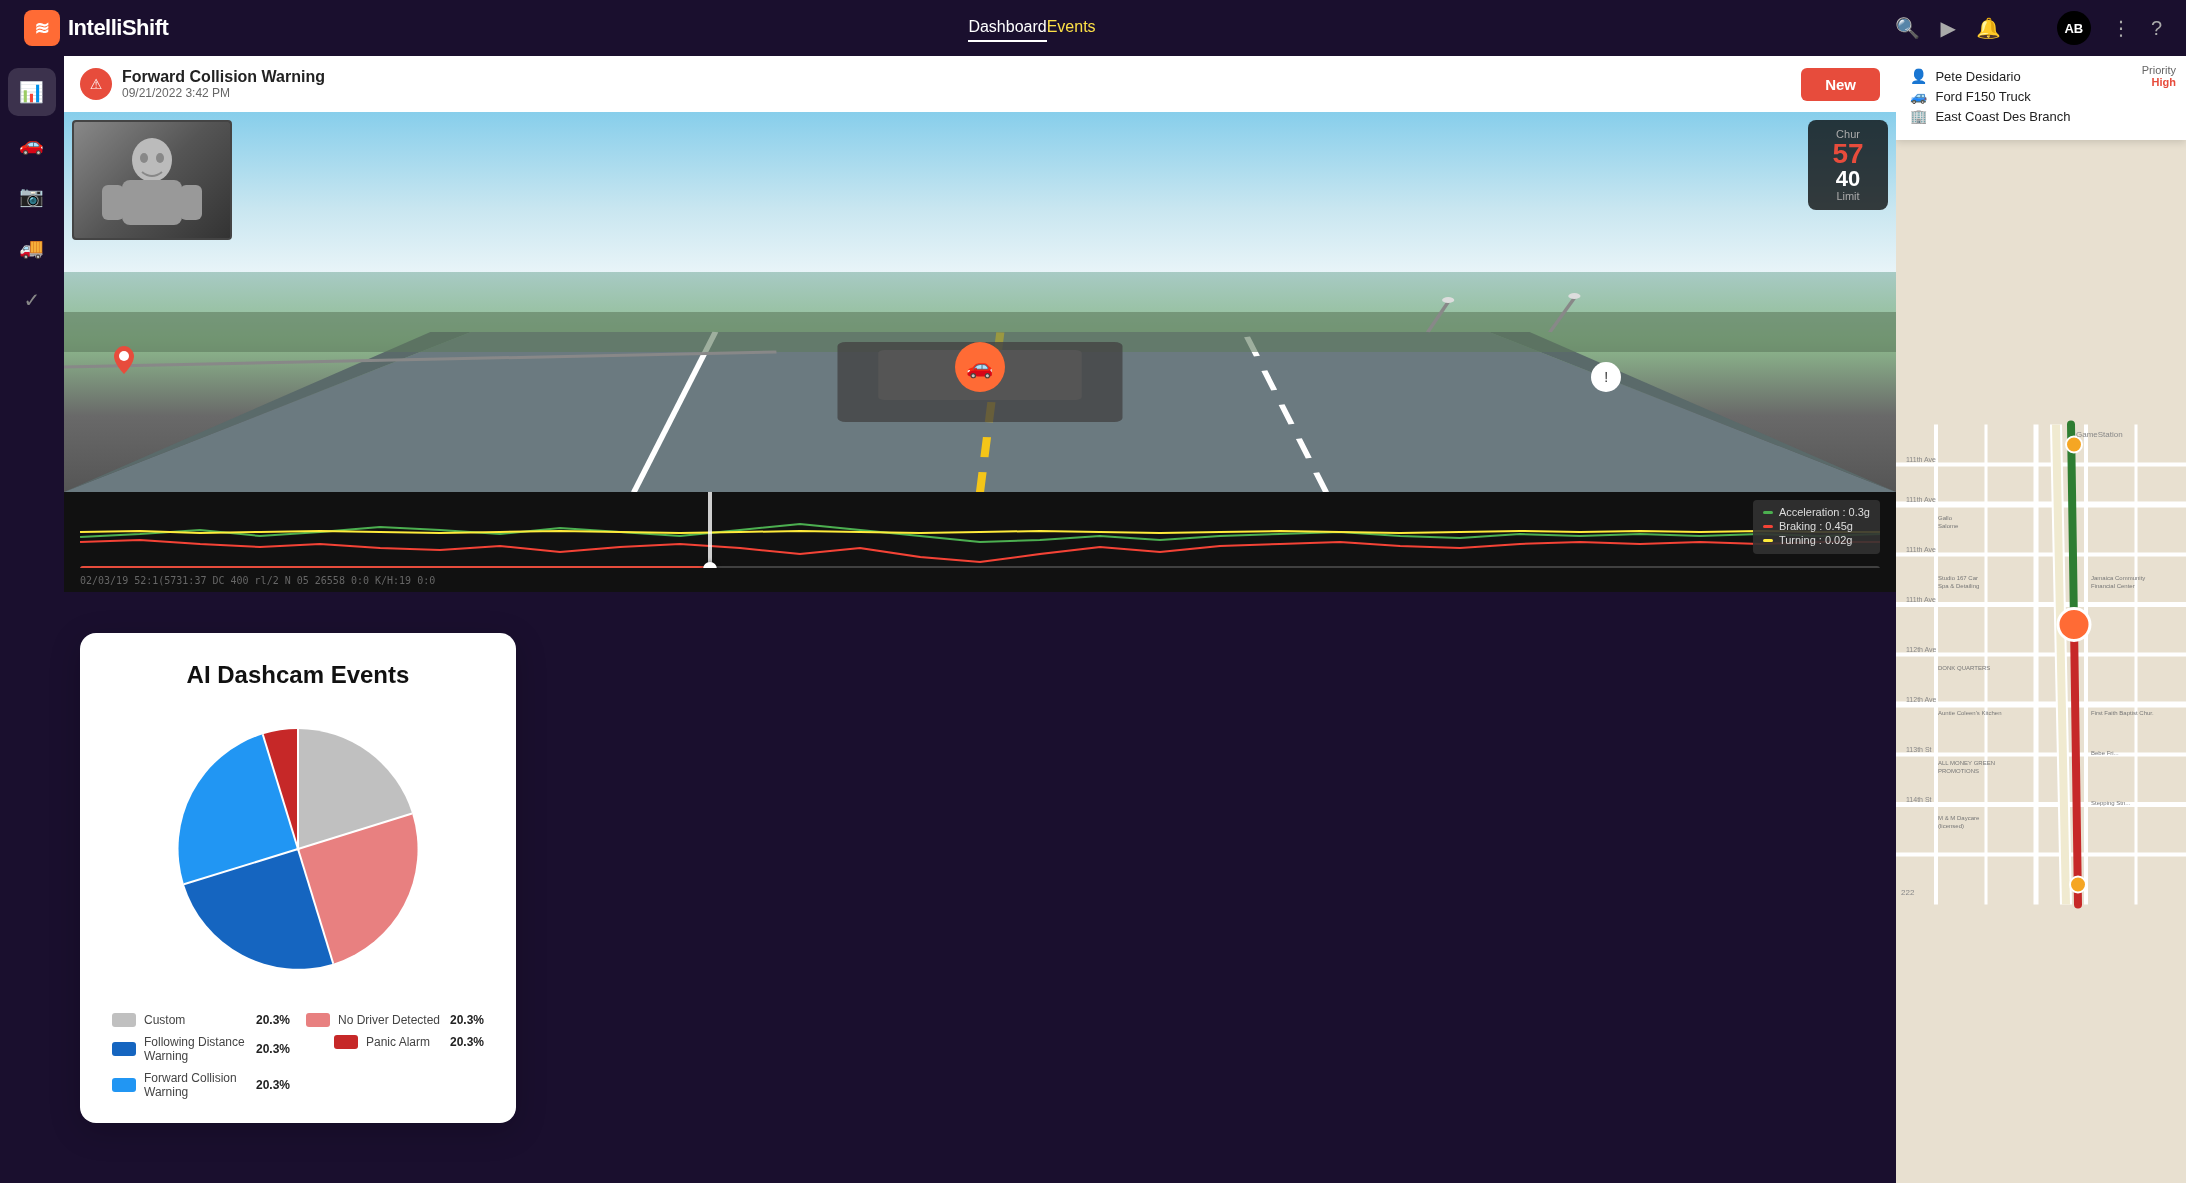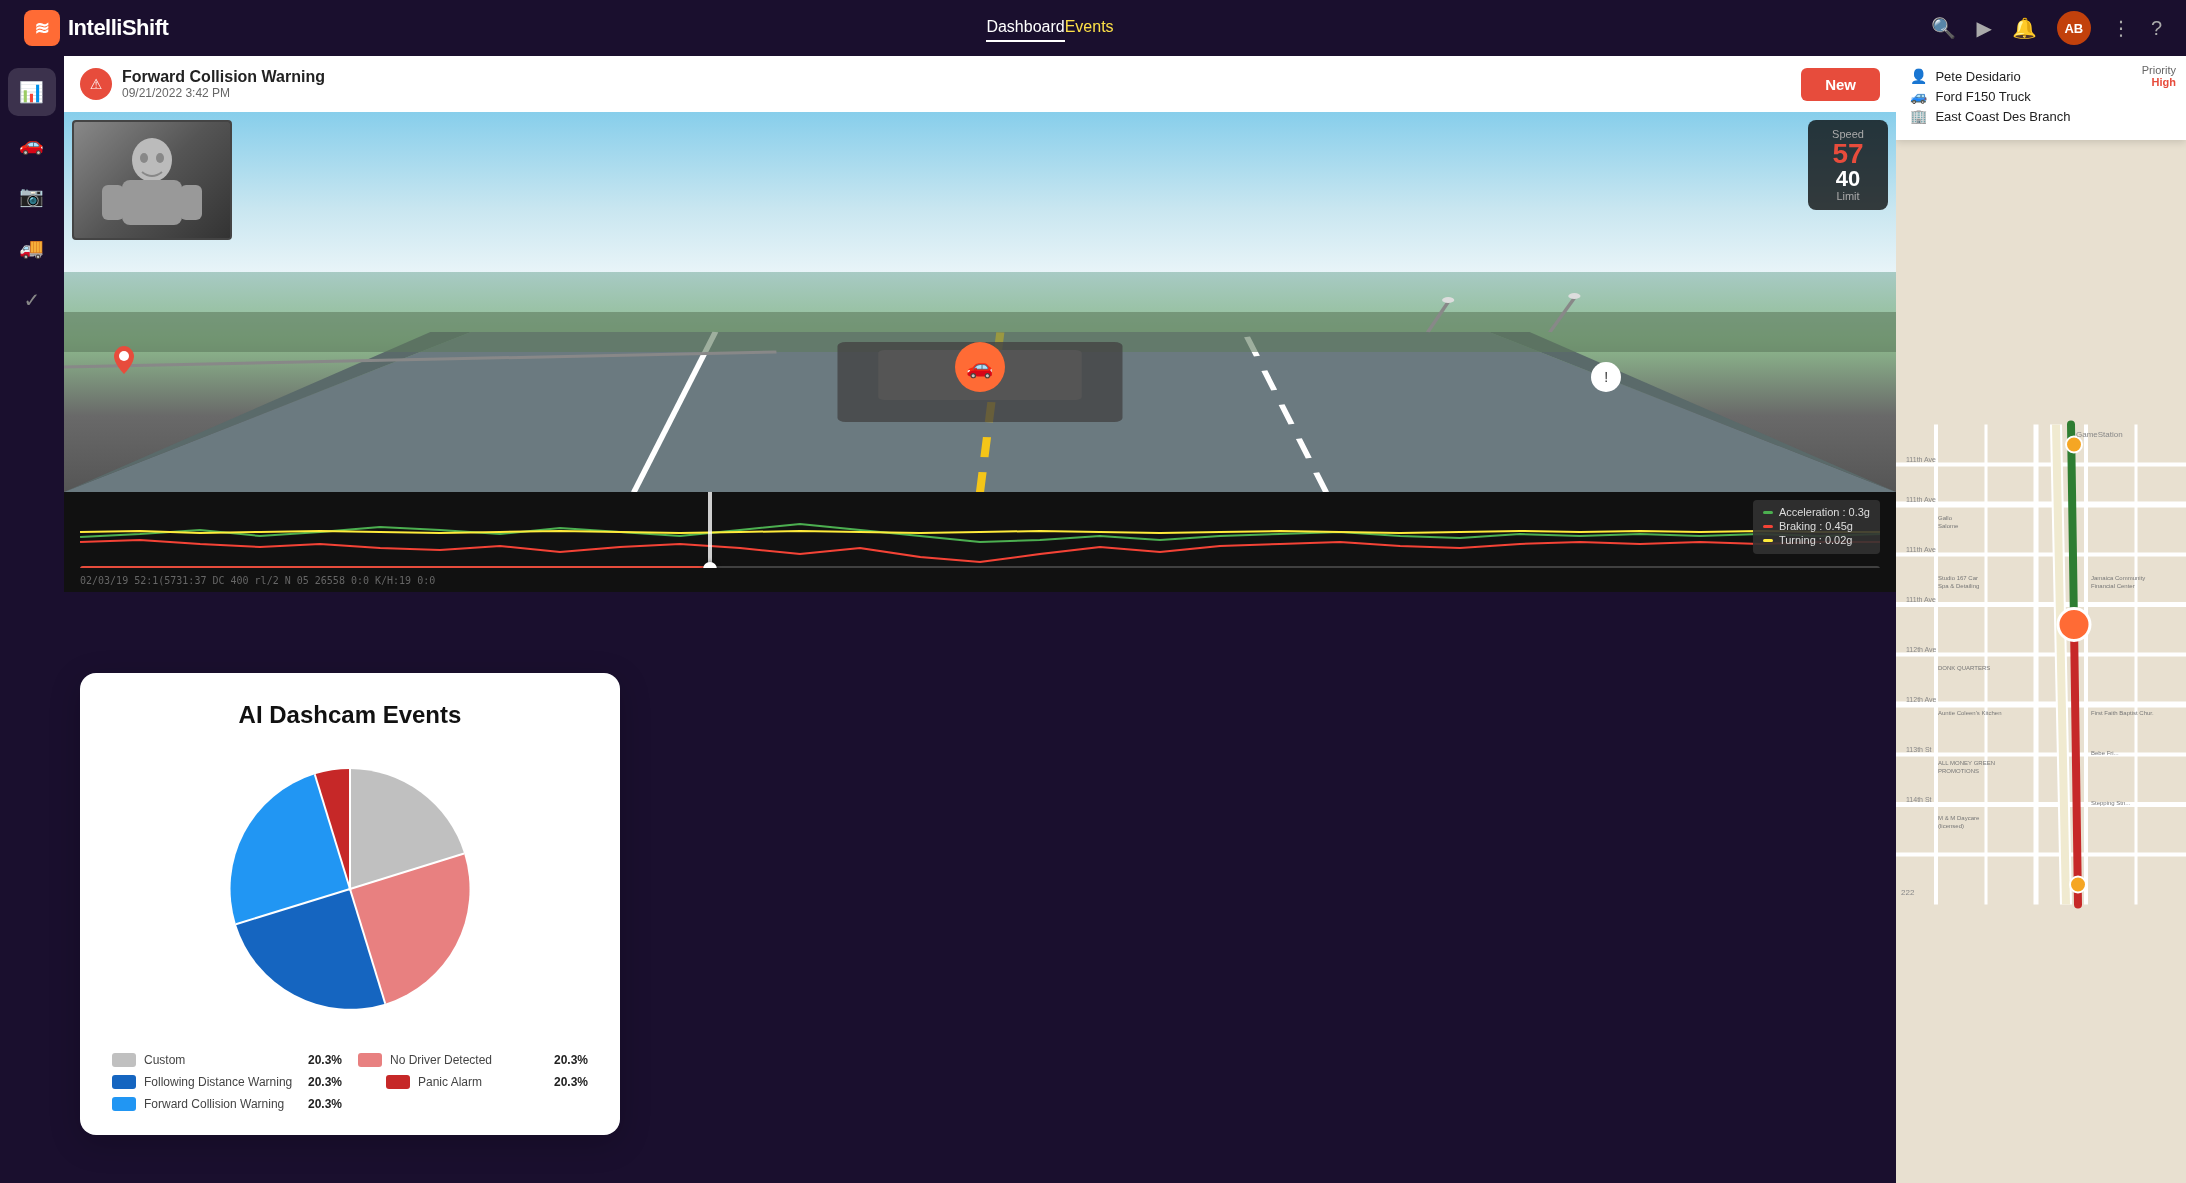--- a/index.html
+++ b/index.html
@@ -66,29 +66,30 @@
       gap: 20px;
     }
     .nav-icon {
       color: #aaa;
       font-size: 20px;
       cursor: pointer;
     }
     .avatar {
       width: 34px;
       height: 34px;
-      background: #c2410c;
+      background: #000000;
       border-radius: 50%;
       display: flex;
       align-items: center;
       justify-content: center;
       color: white;
       font-size: 13px;
       font-weight: 600;
       cursor: pointer;
+      margin-left: 36px;
     }
 
     
     .sidebar {
       position: absolute;
       top: 56px;
       left: 0;
       width: 64px;
       height: calc(100% - 56px);
       background: #1a0f2e;
@@ -428,23 +429,23 @@
       left: 0;
       right: 0;
       bottom: 0;
       background: #e8e0d0;
       overflow: hidden;
     }
 
     
     .pie-panel {
       position: absolute;
-      bottom: 48px;
+      bottom: 60px;
       left: 80px;
-      width: 540px;
+      width: 436px;
       background: white;
       border-radius: 16px;
       padding: 28px 32px 24px;
       box-shadow: 0 8px 32px rgba(0,0,0,0.2);
       z-index: 200;
     }
     .pie-title {
       font-size: 24px;
       font-weight: 800;
       color: #111;
@@ -598,21 +599,21 @@
               <rect x="78" y="55" width="22" height="35" rx="6" fill="#999"></rect>
 
               <ellipse cx="42" cy="28" rx="4" ry="5" fill="#888"></ellipse>
               <ellipse cx="58" cy="28" rx="4" ry="5" fill="#888"></ellipse>
               <path d="M 40 42 Q 50 50 60 42" stroke="#888" stroke-width="2" fill="none"></path>
             </svg>
           </div>
         </div>
 
         <div class="speed-overlay">
-          <div class="speed-label">Speed</div>
+          <div class="speed-label">Chur</div>
           <div class="speed-value">57</div>
           <div class="limit-value">40</div>
           <div class="limit-label">Limit</div>
         </div>
 
         <div class="collision-icon">
           🚗
         </div>
 
         <div class="warning-icon">!</div>

